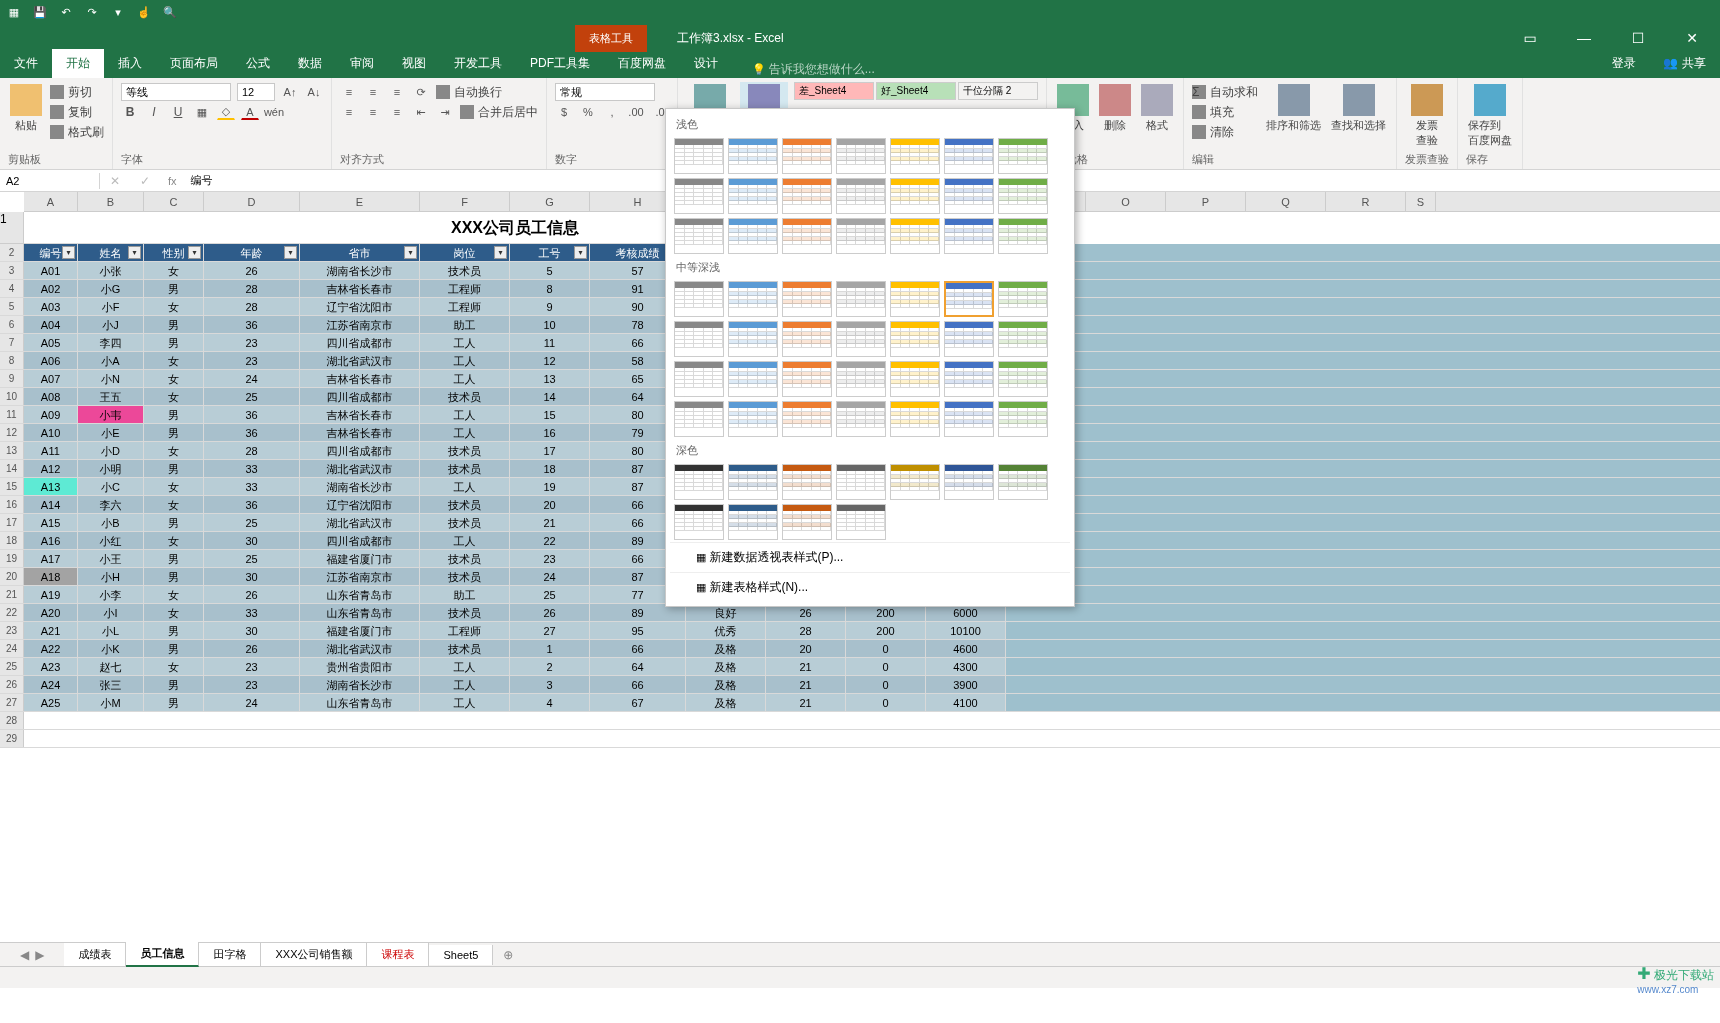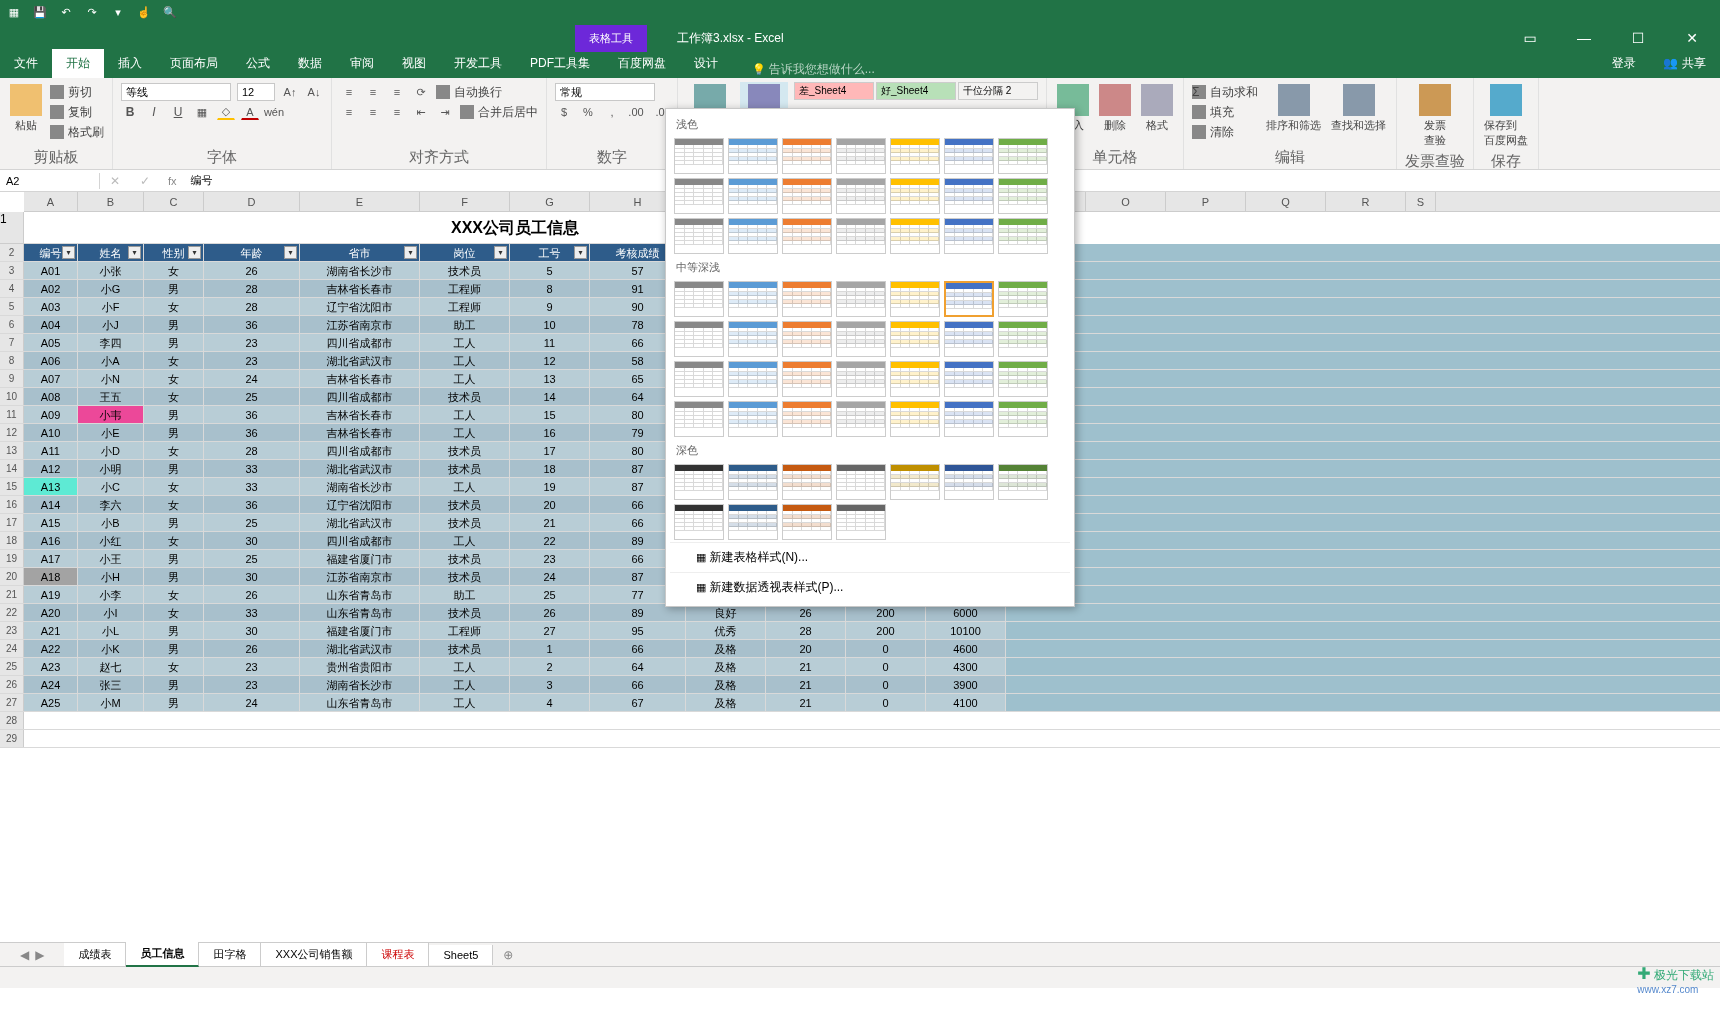--- a/index.html
+++ b/index.html
@@ -1,33 +1,33 @@
 <!DOCTYPE html>
 <html><head>
 <meta charset="utf-8">
 <style>
 *{margin:0;padding:0;box-sizing:border-box;font-family:"Microsoft YaHei",sans-serif;font-size:12px}
 body{background:#fff;overflow:hidden}
 .titlebar{background:#217346;height:28px;display:flex;align-items:center;color:#fff}
 .titlebar .left{width:575px}
 .titlebar .center{flex:1;display:flex;align-items:center}
-.titlebar .tool-tab{background:#6d28d9;padding:6px 14px;font-size:11px}
+.titlebar .tool-tab{background:#c2410c;padding:6px 14px;font-size:11px}
 .titlebar .fname{margin-left:30px;font-size:12px}
 .titlebar .right{margin-left:auto;display:flex;align-items:center;gap:18px;padding-right:10px}
 .titlebar .wbtn{width:36px;text-align:center;font-size:14px}
 .menubar{background:#217346;height:26px;display:flex;align-items:flex-end;color:#fff}
 .menubar .tab{padding:6px 14px;font-size:12px;cursor:pointer}
 .menubar .tab.file{background:#217346}
 .menubar .tab.active{background:#fff;color:#217346}
 .menubar .tab.design{margin-left:0}
 .menubar .tell{color:#b8d4c4;margin-left:20px;font-size:11px}
 .menubar .login{margin-left:auto;padding:6px 14px}
 .ribbon{background:#f3f2f1;height:92px;border-bottom:1px solid #d4d4d4;display:flex;position:relative}
 .ribbon-group{border-right:1px solid #e1e1e1;padding:4px 8px 2px;display:flex;flex-direction:column}
-.ribbon-group .label{text-align:center;color:#666;font-size:15px;margin-top:auto;padding-top:2px}
+.ribbon-group .label{text-align:left;color:#666;font-size:11px;margin-top:auto;padding-top:2px}
 .rg-body{display:flex;gap:6px;align-items:flex-start}
 .rbtn{display:flex;flex-direction:column;align-items:center;gap:2px;padding:2px;min-width:20px}
 .rbtn .ico{width:16px;height:16px;background:#666}
 .rbtn.big .ico{width:32px;height:32px}
 .rbtn span{font-size:11px;color:#444}
 .mini-row{display:flex;align-items:center;gap:4px;height:20px;font-size:11px;color:#444}
 .mini-row .ico{width:14px;height:14px;background:#888}
 .font-sel{border:1px solid #c8c8c8;background:#fff;padding:2px 4px;font-size:11px}
 .font-name{width:110px}
 .font-size{width:38px}
@@ -3018,22 +3018,22 @@
         </div>
         <div class="trow" style="background: rgb(255, 255, 255);">
           <span></span>
           <span></span>
           <span></span>
           <span></span>
           <span></span>
         </div>
       </div>
     </div>
+  <div class="menu-item">▦ <span>新建数据透视表样式(P)...</span></div>
   <div class="menu-item">▦ <span>新建表格样式(N)...</span></div>
-  <div class="menu-item">▦ <span>新建数据透视表样式(P)...</span></div>
 </div>
 
 <div class="sheet-tabs">
   <div class="nav">
       <span>◀</span>
       <span>▶</span>
     </div>
   <div class="stab">成绩表</div>
   <div class="stab active">员工信息</div>
   <div class="stab">田字格</div>

